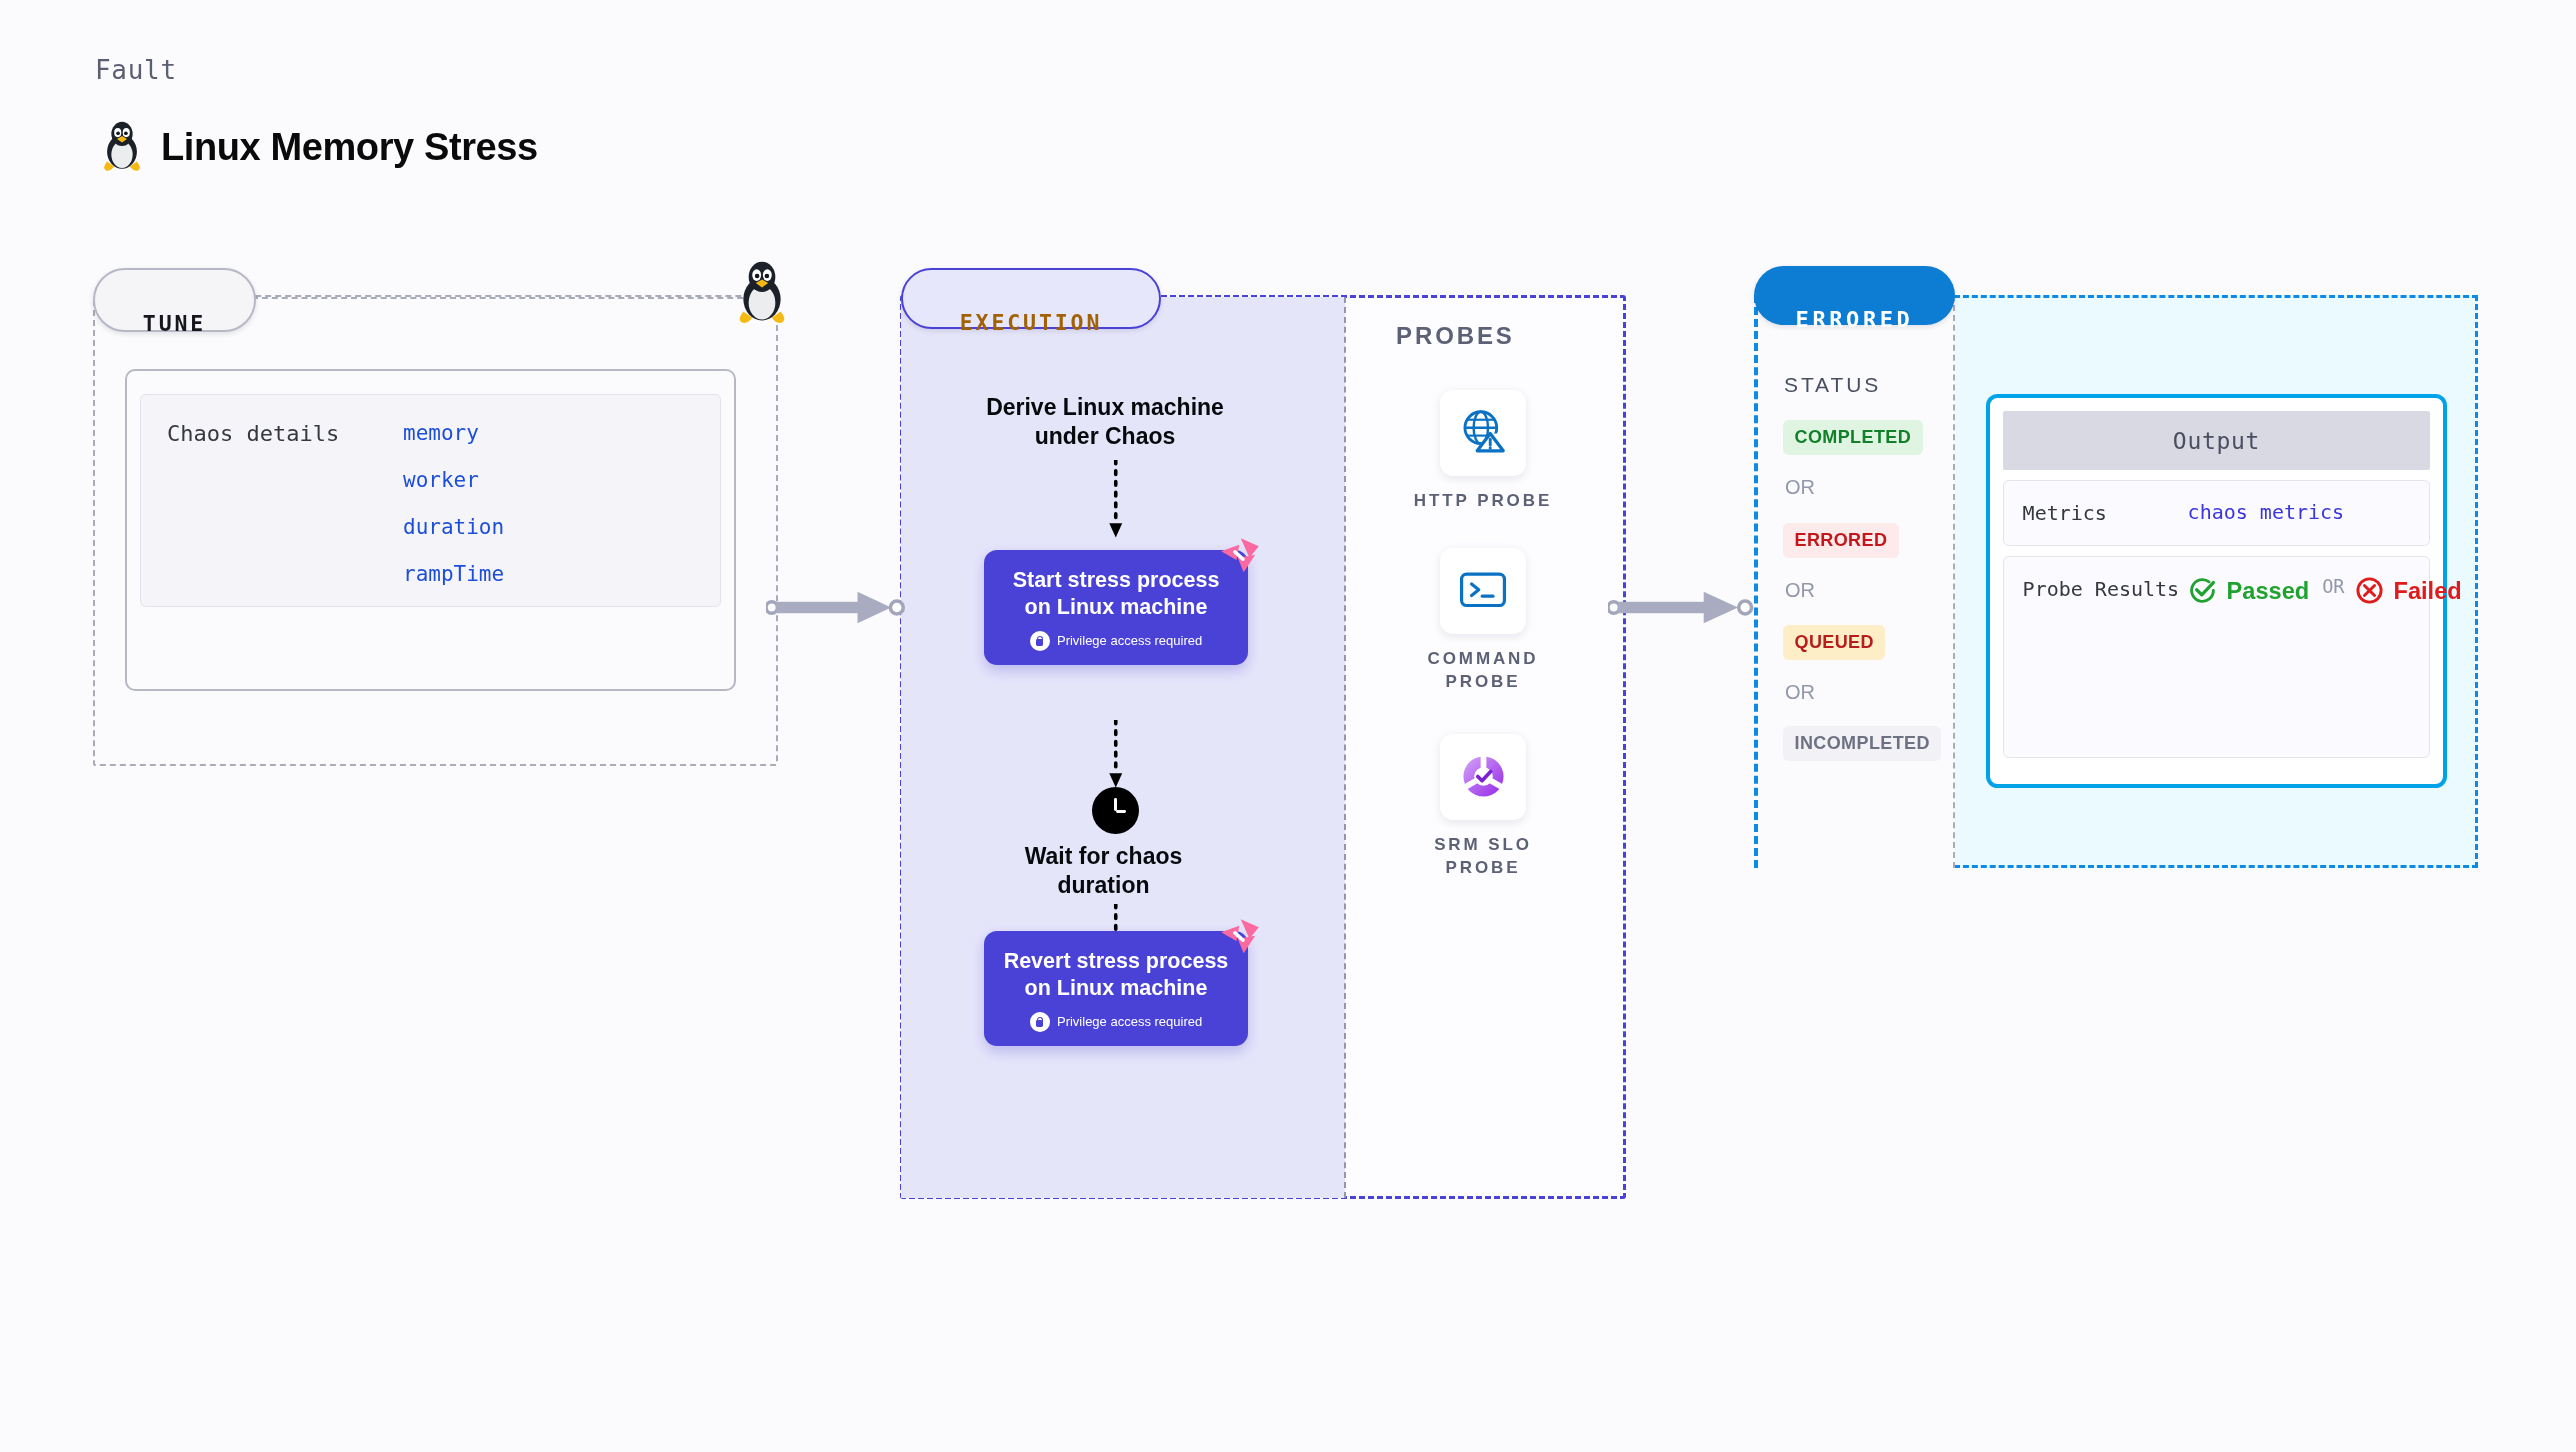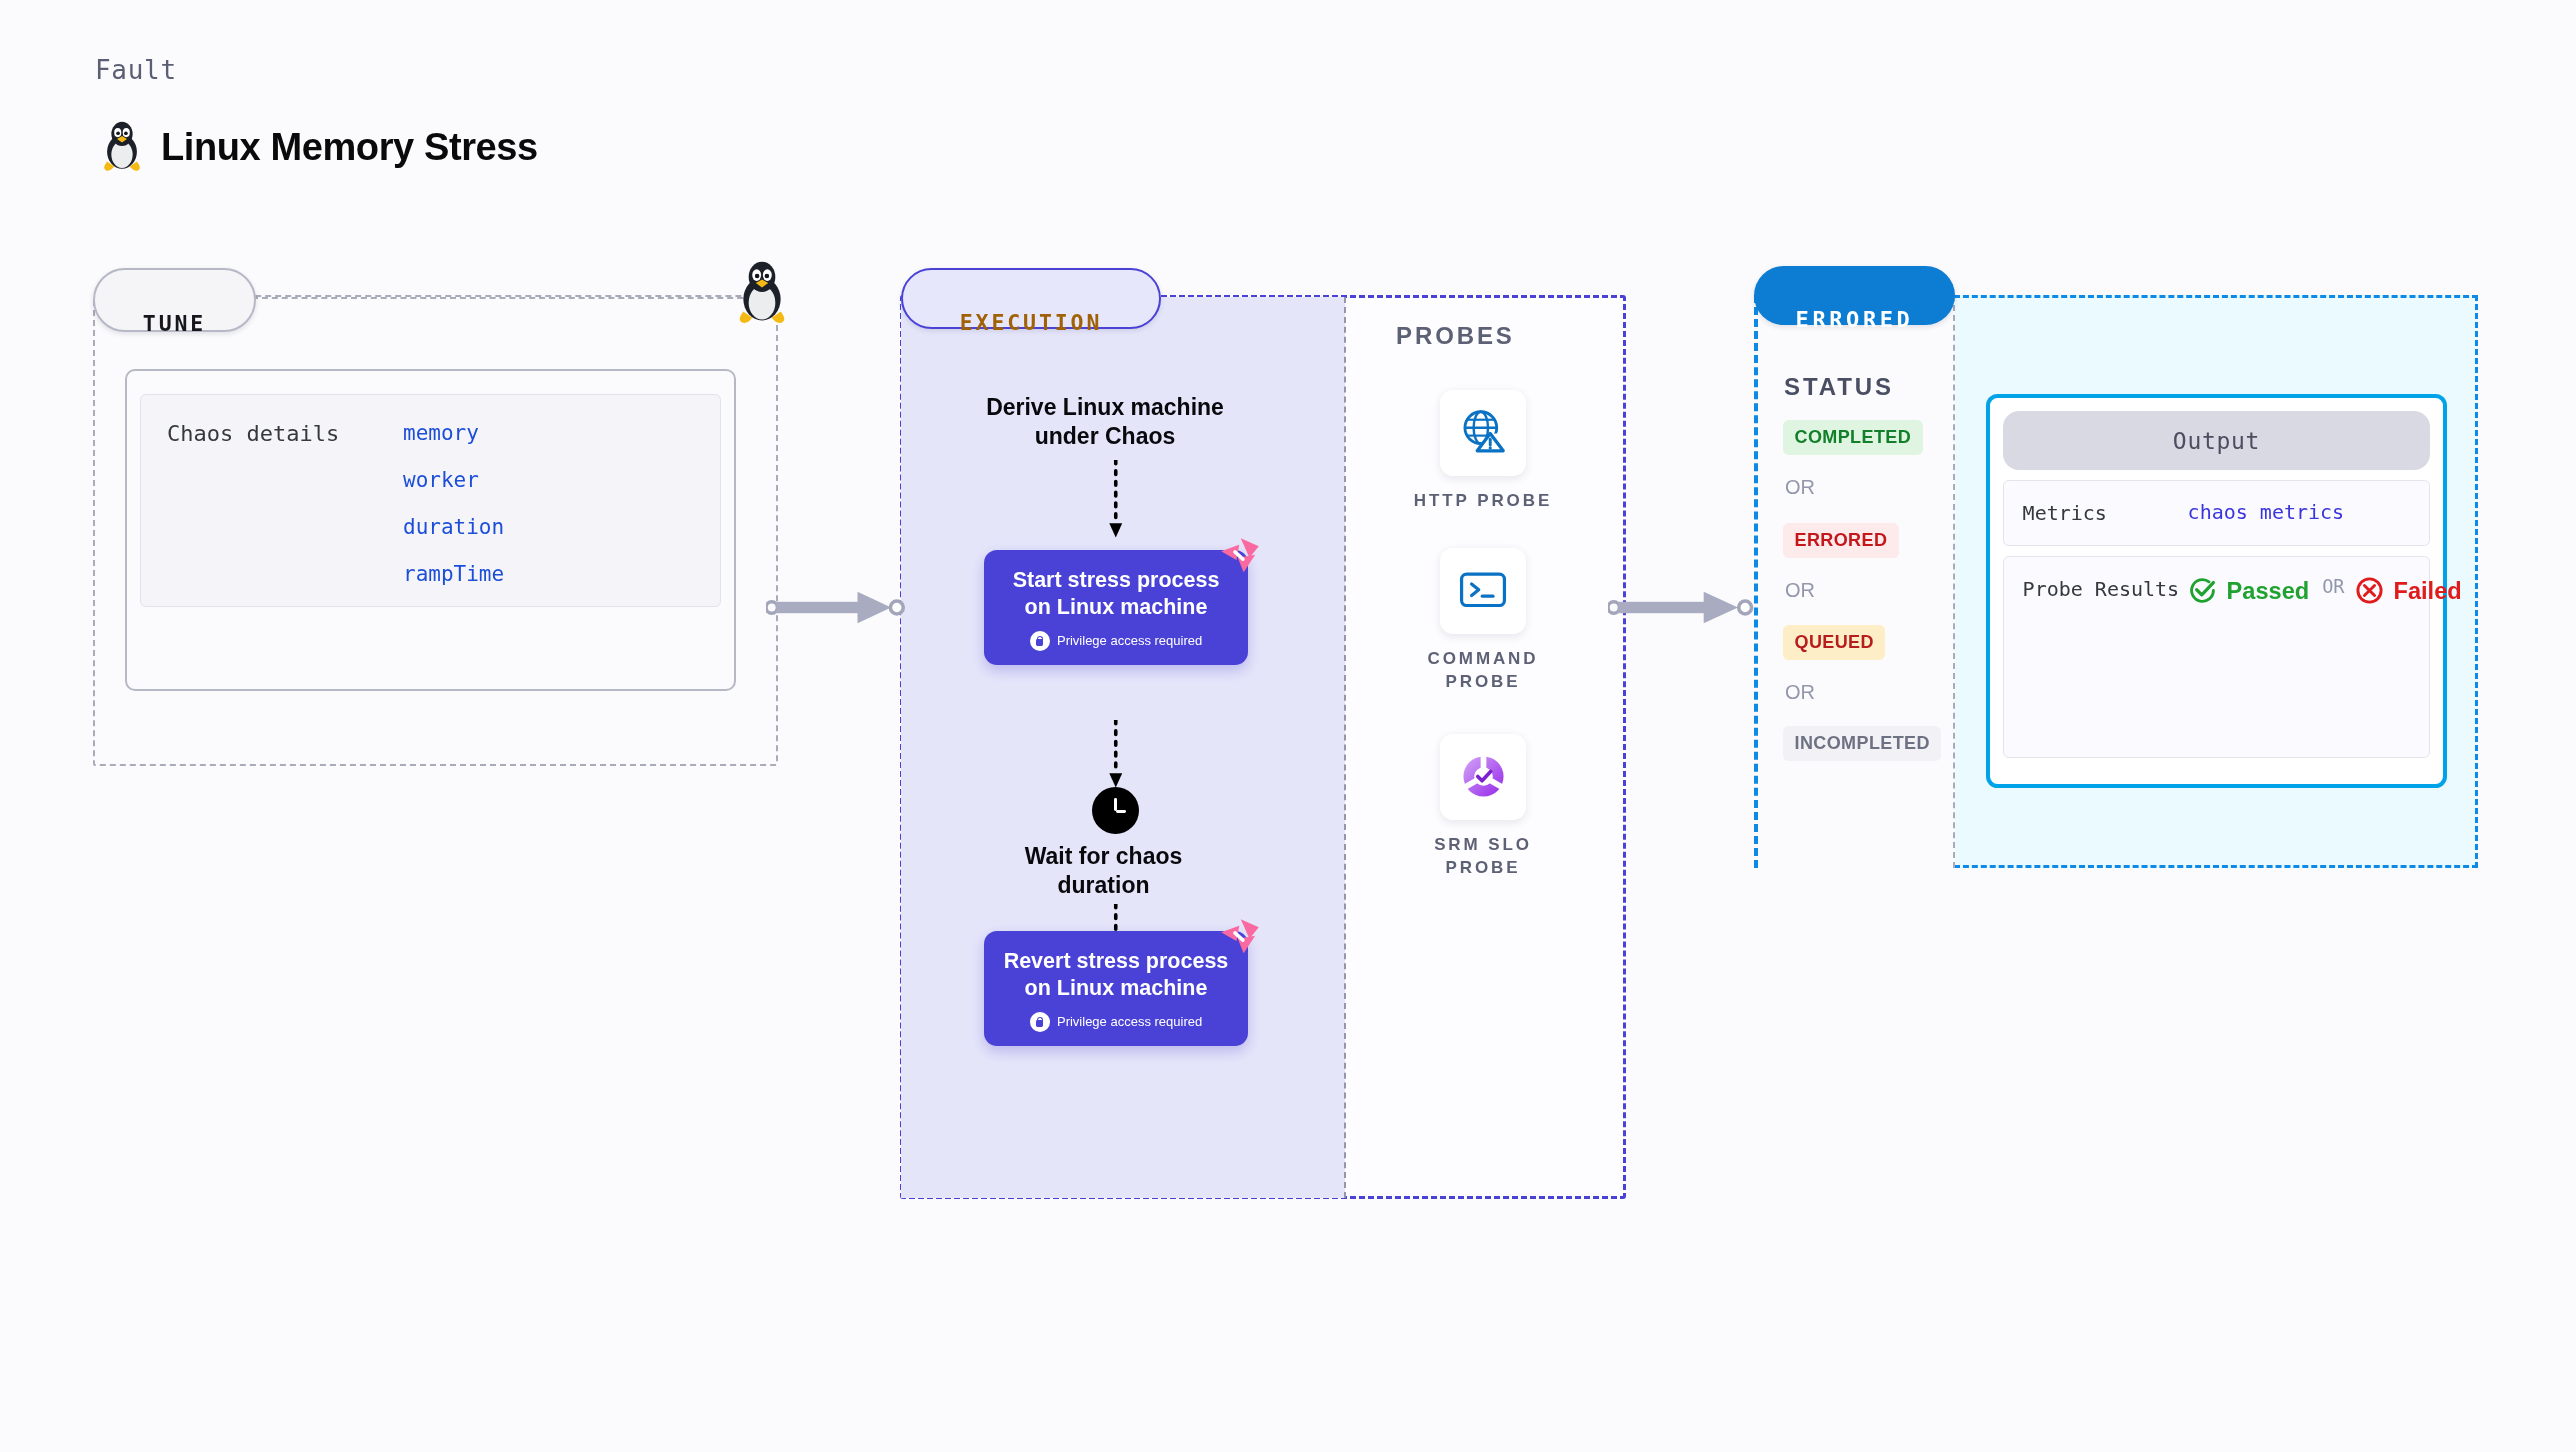--- a/index.html
+++ b/index.html
@@ -289,21 +289,21 @@
     position: absolute;
     left: 1754px; top: 295px; width: 201px; height: 573px;
     background: #fbfbfd;
     border-left: 4.3px dashed #0d8ae5;
     border-right: 2.1px dashed #a9abb8;
     box-sizing: border-box;
   }
   #status-label {
     position: absolute;
     left: 1784px; top: 373px;
-    font-size: 24px; font-weight: 700; color: #4a4e63;
+    font-size: 21px; font-weight: 400; color: #4a4e63;
     letter-spacing: 2.9px;
   }
   .status-badge {
     position: absolute;
     left: 1783px;
     border-radius: 5.7px;
     display: flex; align-items: center; justify-content: center;
     font-size: 18px;
     font-weight: 700;
     letter-spacing: 0.4px;
@@ -330,21 +330,21 @@
     left: 1986px; top: 394px; width: 461px; height: 394px;
     background: #ffffff;
     border: 4.3px solid #00a3e8;
     border-radius: 11.5px;
     box-sizing: border-box;
     padding: 13px;
   }
   #output-card-header {
     height: 59px;
     background: #d9d9e3;
-    border-radius: 16px;
+    border-radius: 2px;
     display:flex; align-items:center; justify-content:center;
   }
   #output-card-header span {
     font-family: "DejaVu Sans Mono", monospace;
     font-size: 23px;
     color: #4b4e60;
     letter-spacing: 0.7px;
   }
   .output-row {
     margin-top: 10px;

